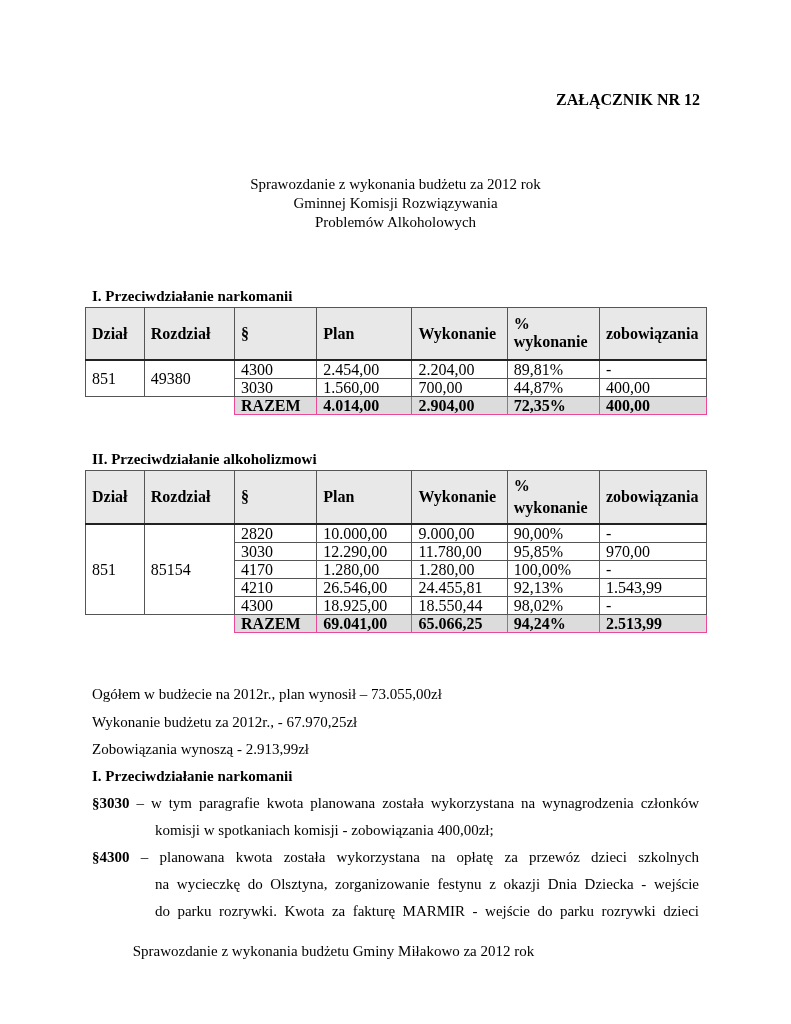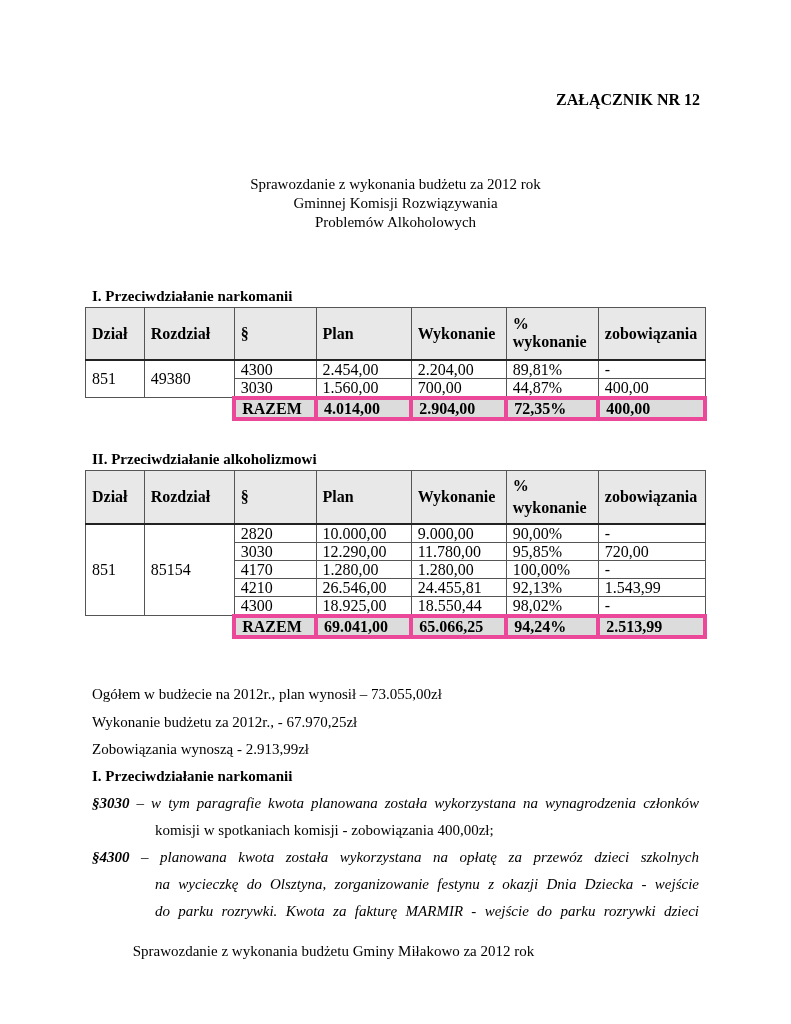--- a/index.html
+++ b/index.html
@@ -5,25 +5,25 @@
   html, body { margin:0; padding:0; background:#ffffff; }
   body { width:791px; height:1024px; position:relative; overflow:hidden;
          font-family:"Liberation Serif", serif; color:#000; }
   .abs { position:absolute; }
   .annex { right:91px; top:91px; font-weight:bold; font-size:16px; }
   .title { left:0; width:791px; text-align:center; font-weight:normal; font-size:15px; line-height:19px; }
   .sec { left:92px; font-weight:bold; font-size:15px; }
   table.bt { position:absolute; border-collapse:collapse; font-size:16px; }
   table.bt td { border:1px solid #555; padding:0 6px; height:17px; line-height:17px; white-space:nowrap; vertical-align:middle; }
   table.bt tr.hdr td { background:#e8e8e8; font-weight:bold; border-bottom:2px solid #222; }
-  table.bt tr.sum td.s { background:#dcdcdc; font-weight:bold; border:4px solid #ec4899; }
+  table.bt tr.sum td.s { background:#dcdcdc; font-weight:bold; border:1px solid #ec4899; }
   table.bt td.blank { border:none; border-top:1px solid #555; background:#fff; }
   .para { left:92px; font-size:15px; }
   .indent { left:155px; font-size:15px; }
-  .justify { text-align:justify; text-align-last:justify;font-style:italic; }
+  .justify { text-align:justify; text-align-last:justify; }
   .footer { left:0; width:667px; text-align:center; font-size:15px; top:943px; }
 </style>
 </head>
 <body>
 
 <div class="abs annex">ZAŁĄCZNIK NR 12</div>
 
 <div class="abs title" style="top:175px">Sprawozdanie z wykonania budżetu za 2012 rok</div>
 <div class="abs title" style="top:194px">Gminnej Komisji Rozwiązywania</div>
 <div class="abs title" style="top:213px">Problemów Alkoholowych</div>
@@ -110,21 +110,21 @@
     <td>10.000,00</td>
     <td>9.000,00</td>
     <td>90,00%</td>
     <td>-</td>
   </tr>
   <tr>
     <td>3030</td>
     <td>12.290,00</td>
     <td>11.780,00</td>
     <td>95,85%</td>
-    <td>720,00</td>
+    <td>970,00</td>
   </tr>
   <tr>
     <td>4170</td>
     <td>1.280,00</td>
     <td>1.280,00</td>
     <td>100,00%</td>
     <td>-</td>
   </tr>
   <tr>
     <td>4210</td>

